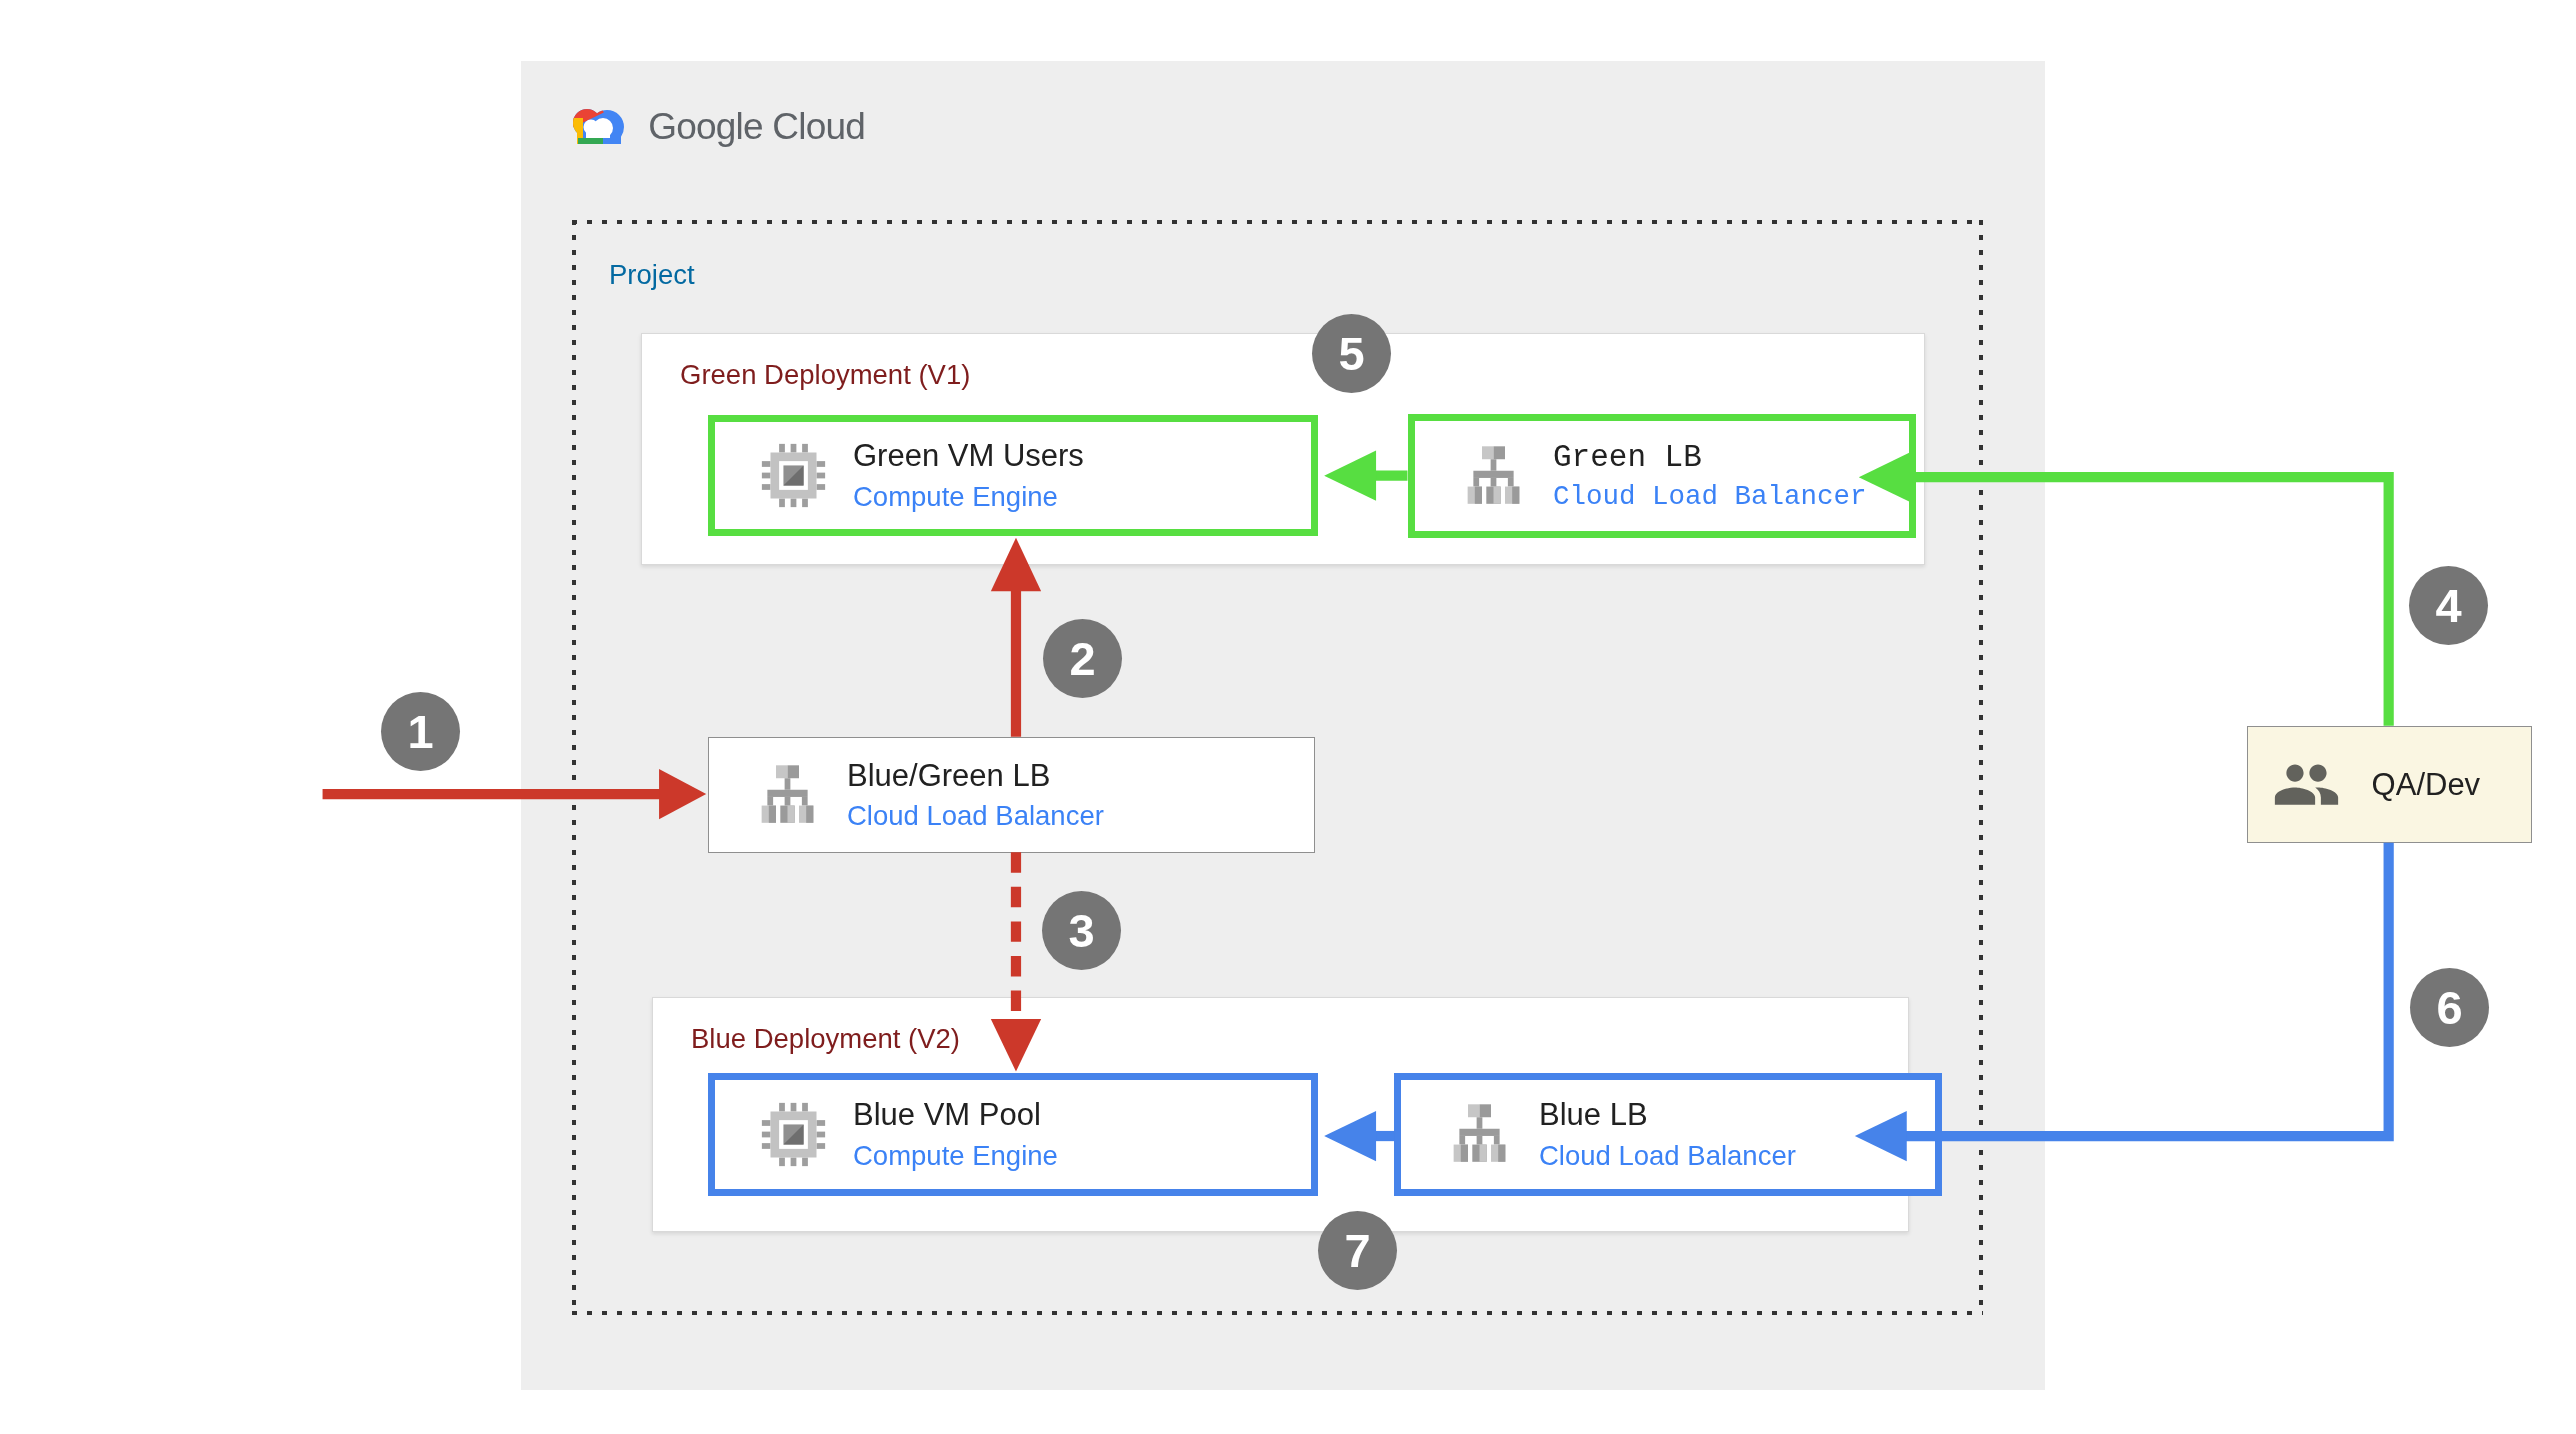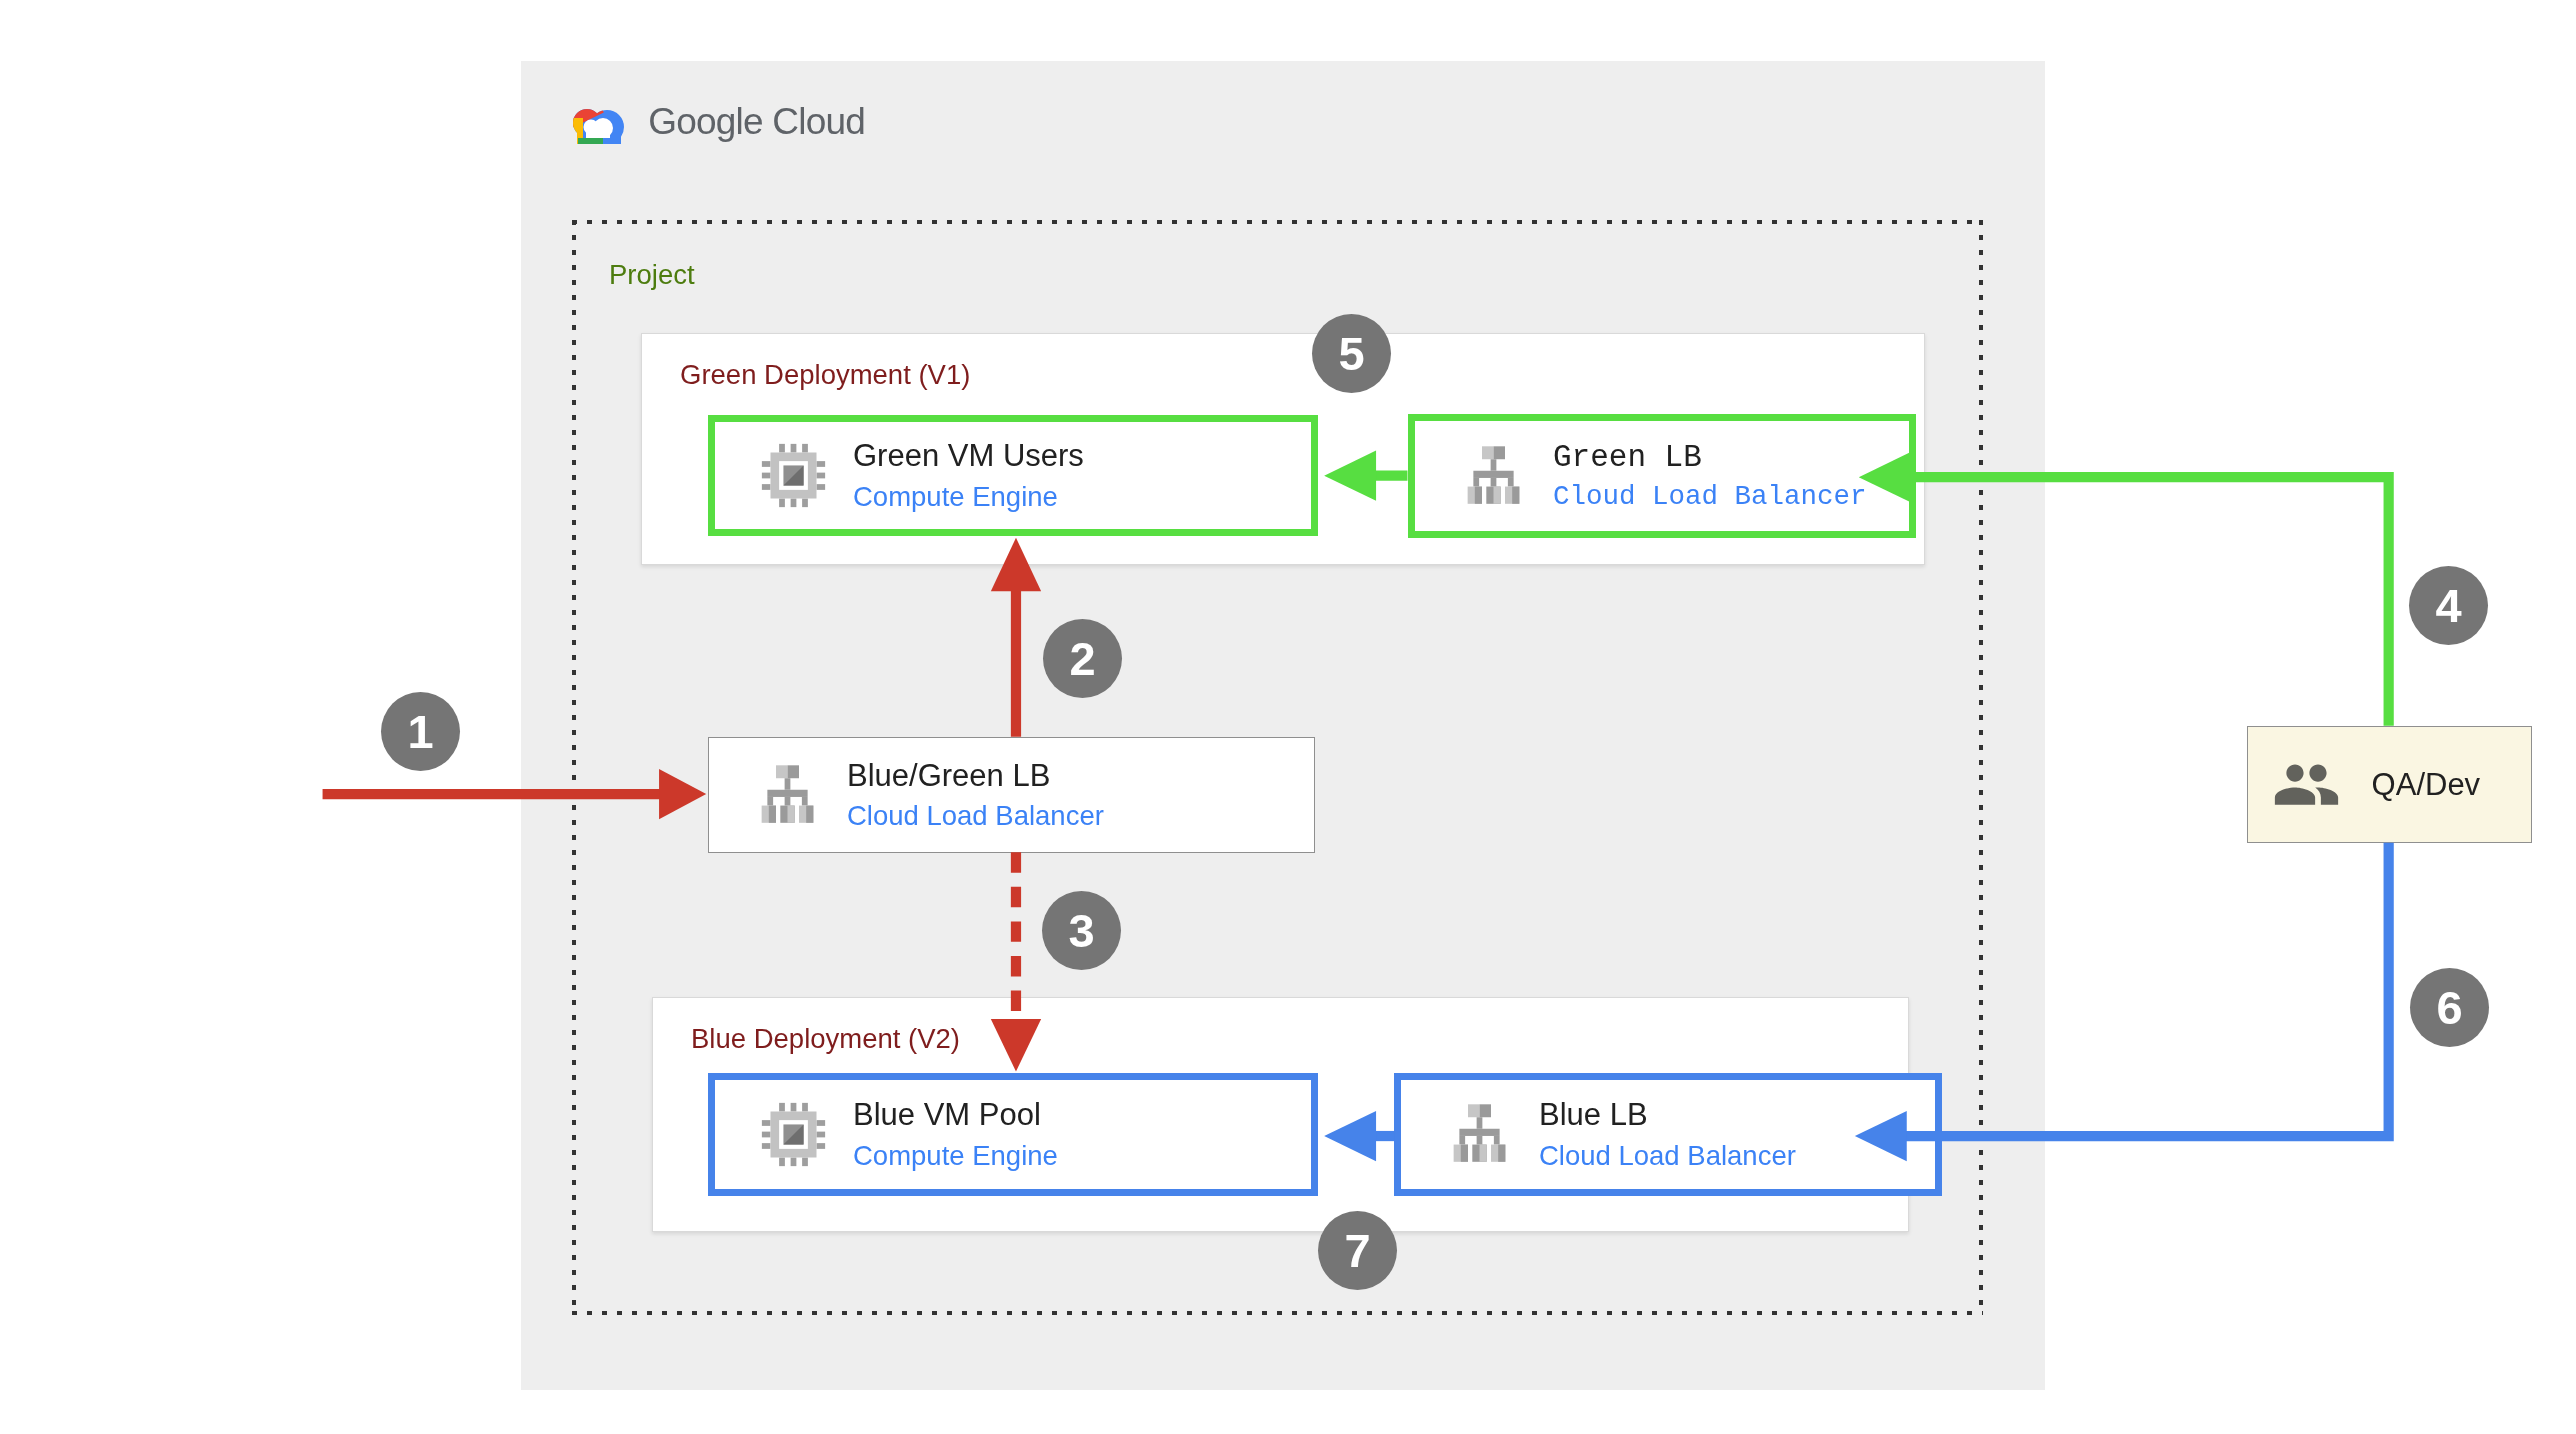--- a/index.html
+++ b/index.html
@@ -4,26 +4,26 @@
 <style>
   html,body{margin:0;padding:0;background:#ffffff;}
   #canvas{
     position:relative;width:2576px;height:1434px;background:#ffffff;overflow:hidden;
     font-family:"Liberation Sans",sans-serif;
   }
   .abs{position:absolute;}
   
   #panel{left:521px;top:61px;width:1524px;height:1329px;background:#eeeeee;z-index:1;}
   
-  #logo{left:565px;top:101px;display:flex;align-items:flex-start;gap:17.3px;z-index:3;}
+  #logo{left:565px;top:101px;display:flex;align-items:center;gap:17.3px;z-index:3;}
   #logo-text{font-size:37px;color:#5f6368;letter-spacing:-0.8px;}
   
   .dot-h{height:3.9px;background:repeating-linear-gradient(90deg,#333 0 4.7px,transparent 4.7px 15px);z-index:2;}
   .dot-v{width:3.9px;background:repeating-linear-gradient(180deg,#333 0 4.7px,transparent 4.7px 15px);z-index:2;}
-  #project-label{left:609px;top:259px;font-size:27.5px;color:#4d7c0f;z-index:3;}
+  #project-label{left:609px;top:259px;font-size:27.5px;color:#0369a1;z-index:3;}
   
   .container{background:#ffffff;border:1.6px solid #d9d9d9;box-shadow:0 2.4px 3.9px rgba(0,0,0,0.10);z-index:3;box-sizing:border-box;}
   #green-container{left:641px;top:333px;width:1284px;height:232px;}
   #blue-container{left:652px;top:997px;width:1257px;height:235px;}
   .container-label{position:absolute;left:38px;top:25px;font-size:27.5px;color:#7f1d1d;}
   
   .node{display:flex;align-items:center;background:#ffffff;box-sizing:border-box;z-index:4;padding-left:44px;gap:25px;}
   .node.green-border{border:7.9px solid #57de41;}
   .node.blue-border{border:7.9px solid #4683ea;}
   .node.plain-border{border:1.6px solid #8f8f8f;}

